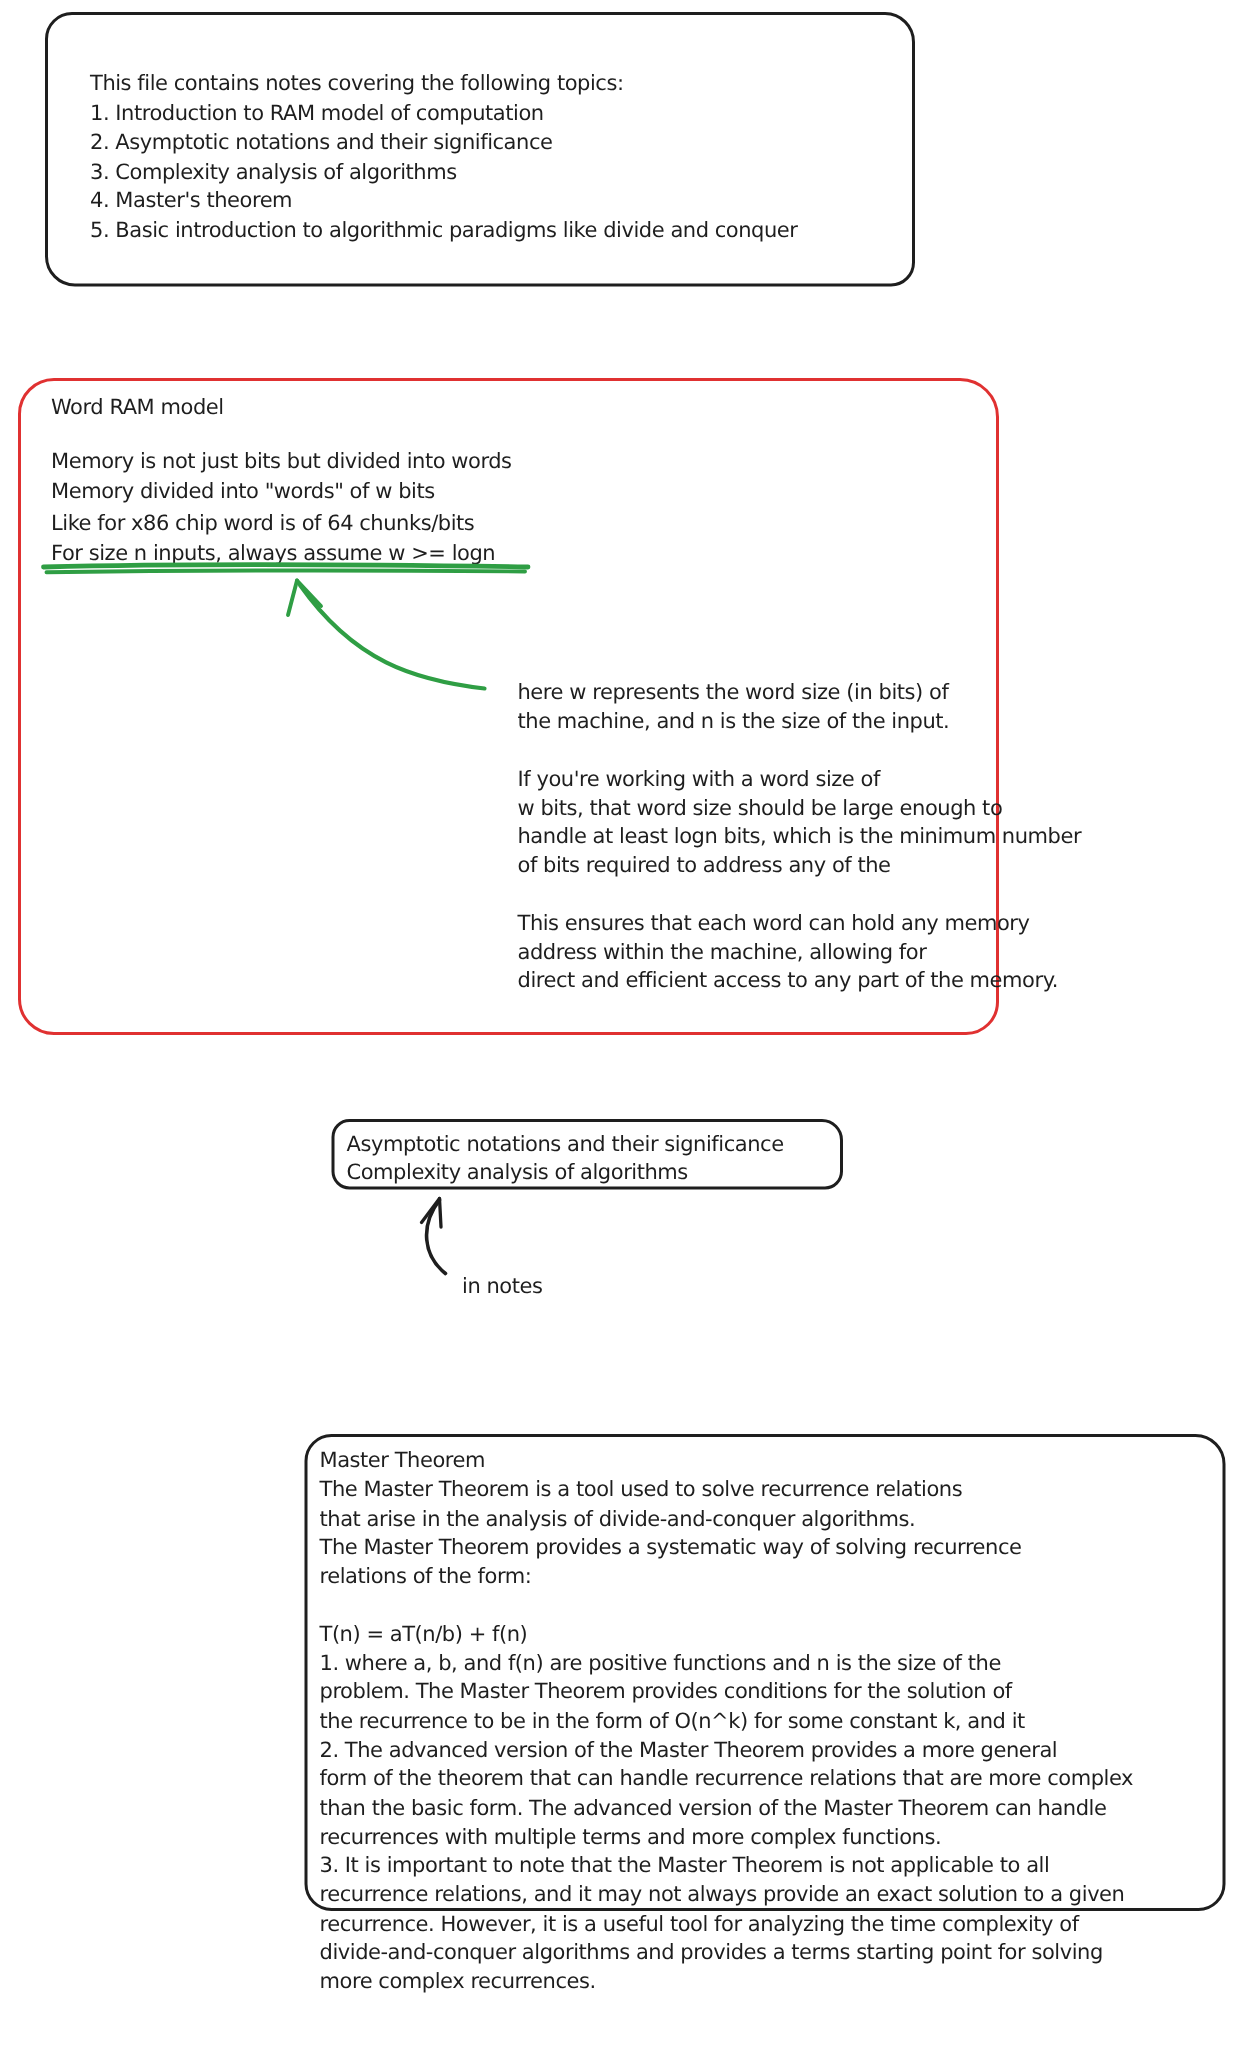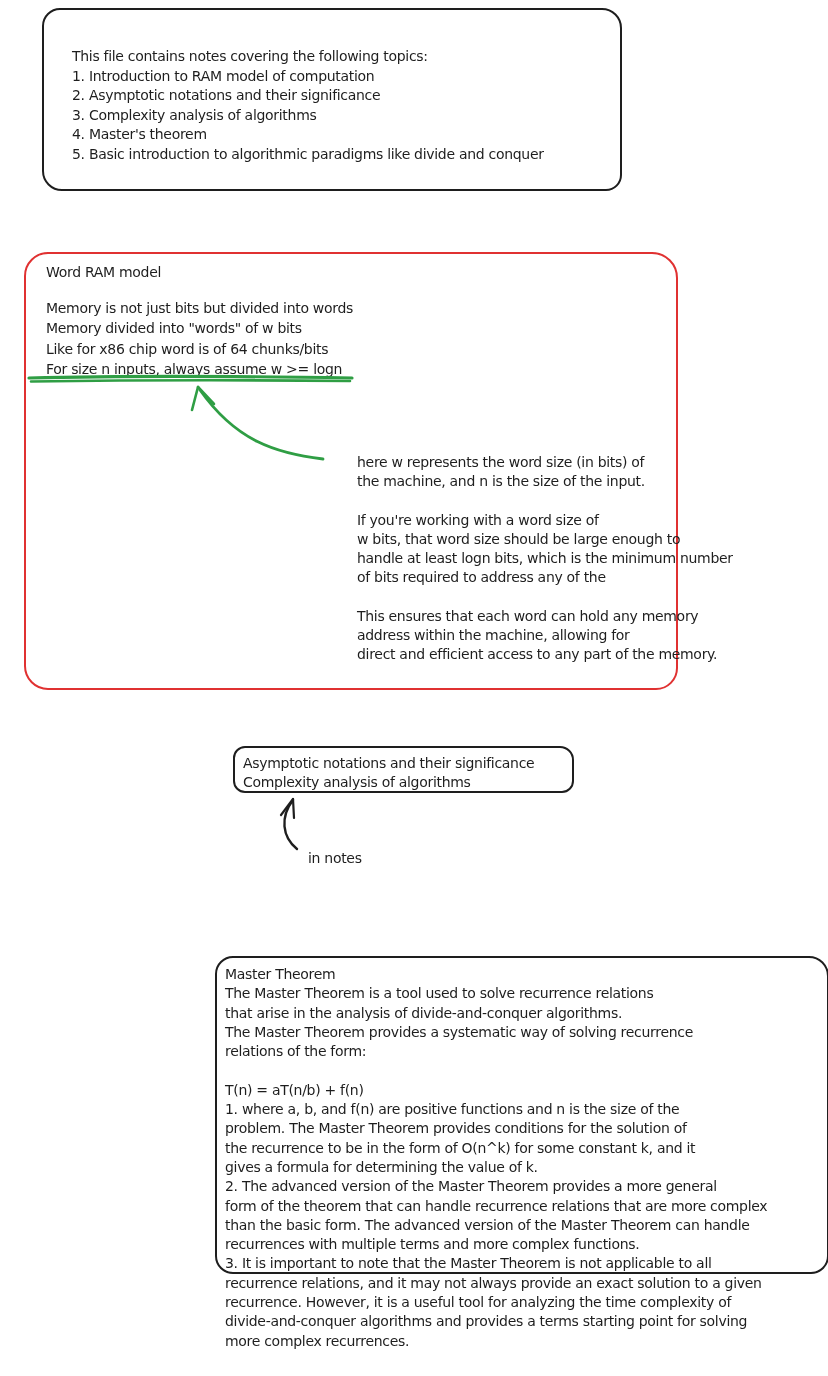--- a/index.html
+++ b/index.html
@@ -9,21 +9,20 @@
     font-family:"DejaVu Sans", sans-serif;
     color:var(--ink,#1e1e1e);
     font-size:14px;
     letter-spacing:-0.3px;
   }
   .box{
     position:absolute;
     border:2px solid var(--ink,#1e1e1e);
     background:transparent;
     box-sizing:border-box;
-    margin-left:12px;
   }
   .box.red{border-color:var(--red,#e03131);border-width:2.5px;}
   .tl{white-space:nowrap;min-height:19px;}
   
   .topics-text{position:absolute;left:28px;top:37px;line-height:19.5px;}
   
   .wr-title{position:absolute;left:20px;top:9px;line-height:19px;white-space:nowrap;}
   .wr-lines{position:absolute;left:20px;top:44px;line-height:20.4px;}
   .ann{position:absolute;left:331px;top:199px;line-height:19.2px;}
   .ann .tl{min-height:19.2px;}
@@ -103,21 +102,20 @@
     <div class="tl">Master Theorem</div>
     <div class="tl">The Master Theorem is a tool used to solve recurrence relations</div>
     <div class="tl">that arise in the analysis of divide-and-conquer algorithms.</div>
     <div class="tl">The Master Theorem provides a systematic way of solving recurrence</div>
     <div class="tl">relations of the form:</div>
     <div class="tl"></div>
     <div class="tl">T(n) = aT(n/b) + f(n)</div>
     <div class="tl">1. where a, b, and f(n) are positive functions and n is the size of the</div>
     <div class="tl">problem. The Master Theorem provides conditions for the solution of</div>
     <div class="tl">the recurrence to be in the form of O(n^k) for some constant k, and it</div>
-    <div class="tl">gives a formula for determining the value of k.</div>
     <div class="tl">2. The advanced version of the Master Theorem provides a more general</div>
     <div class="tl">form of the theorem that can handle recurrence relations that are more complex</div>
     <div class="tl">than the basic form. The advanced version of the Master Theorem can handle</div>
     <div class="tl">recurrences with multiple terms and more complex functions.</div>
     <div class="tl">3. It is important to note that the Master Theorem is not applicable to all</div>
     <div class="tl">recurrence relations, and it may not always provide an exact solution to a given</div>
     <div class="tl">recurrence. However, it is a useful tool for analyzing the time complexity of</div>
     <div class="tl">divide-and-conquer algorithms and provides a terms starting point for solving</div>
     <div class="tl">more complex recurrences.</div>
   </div>

